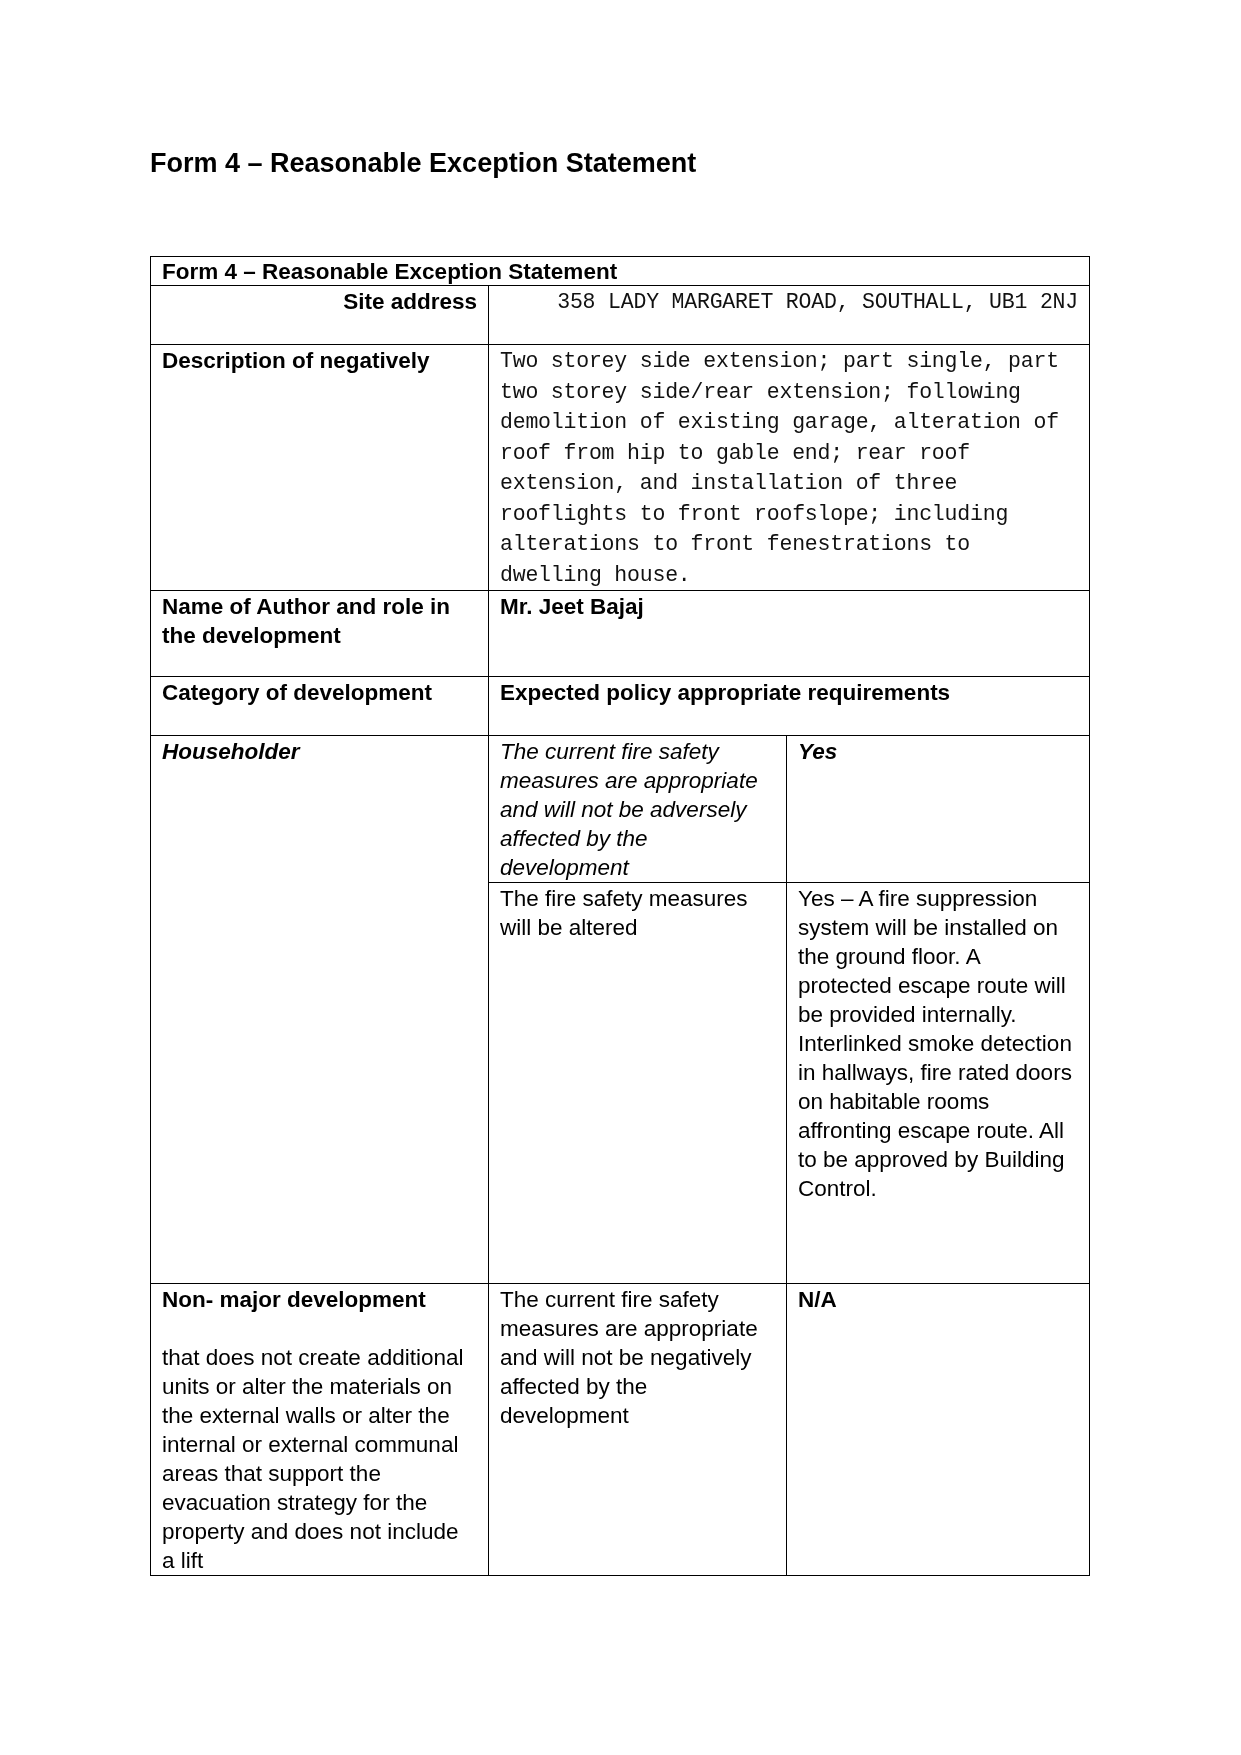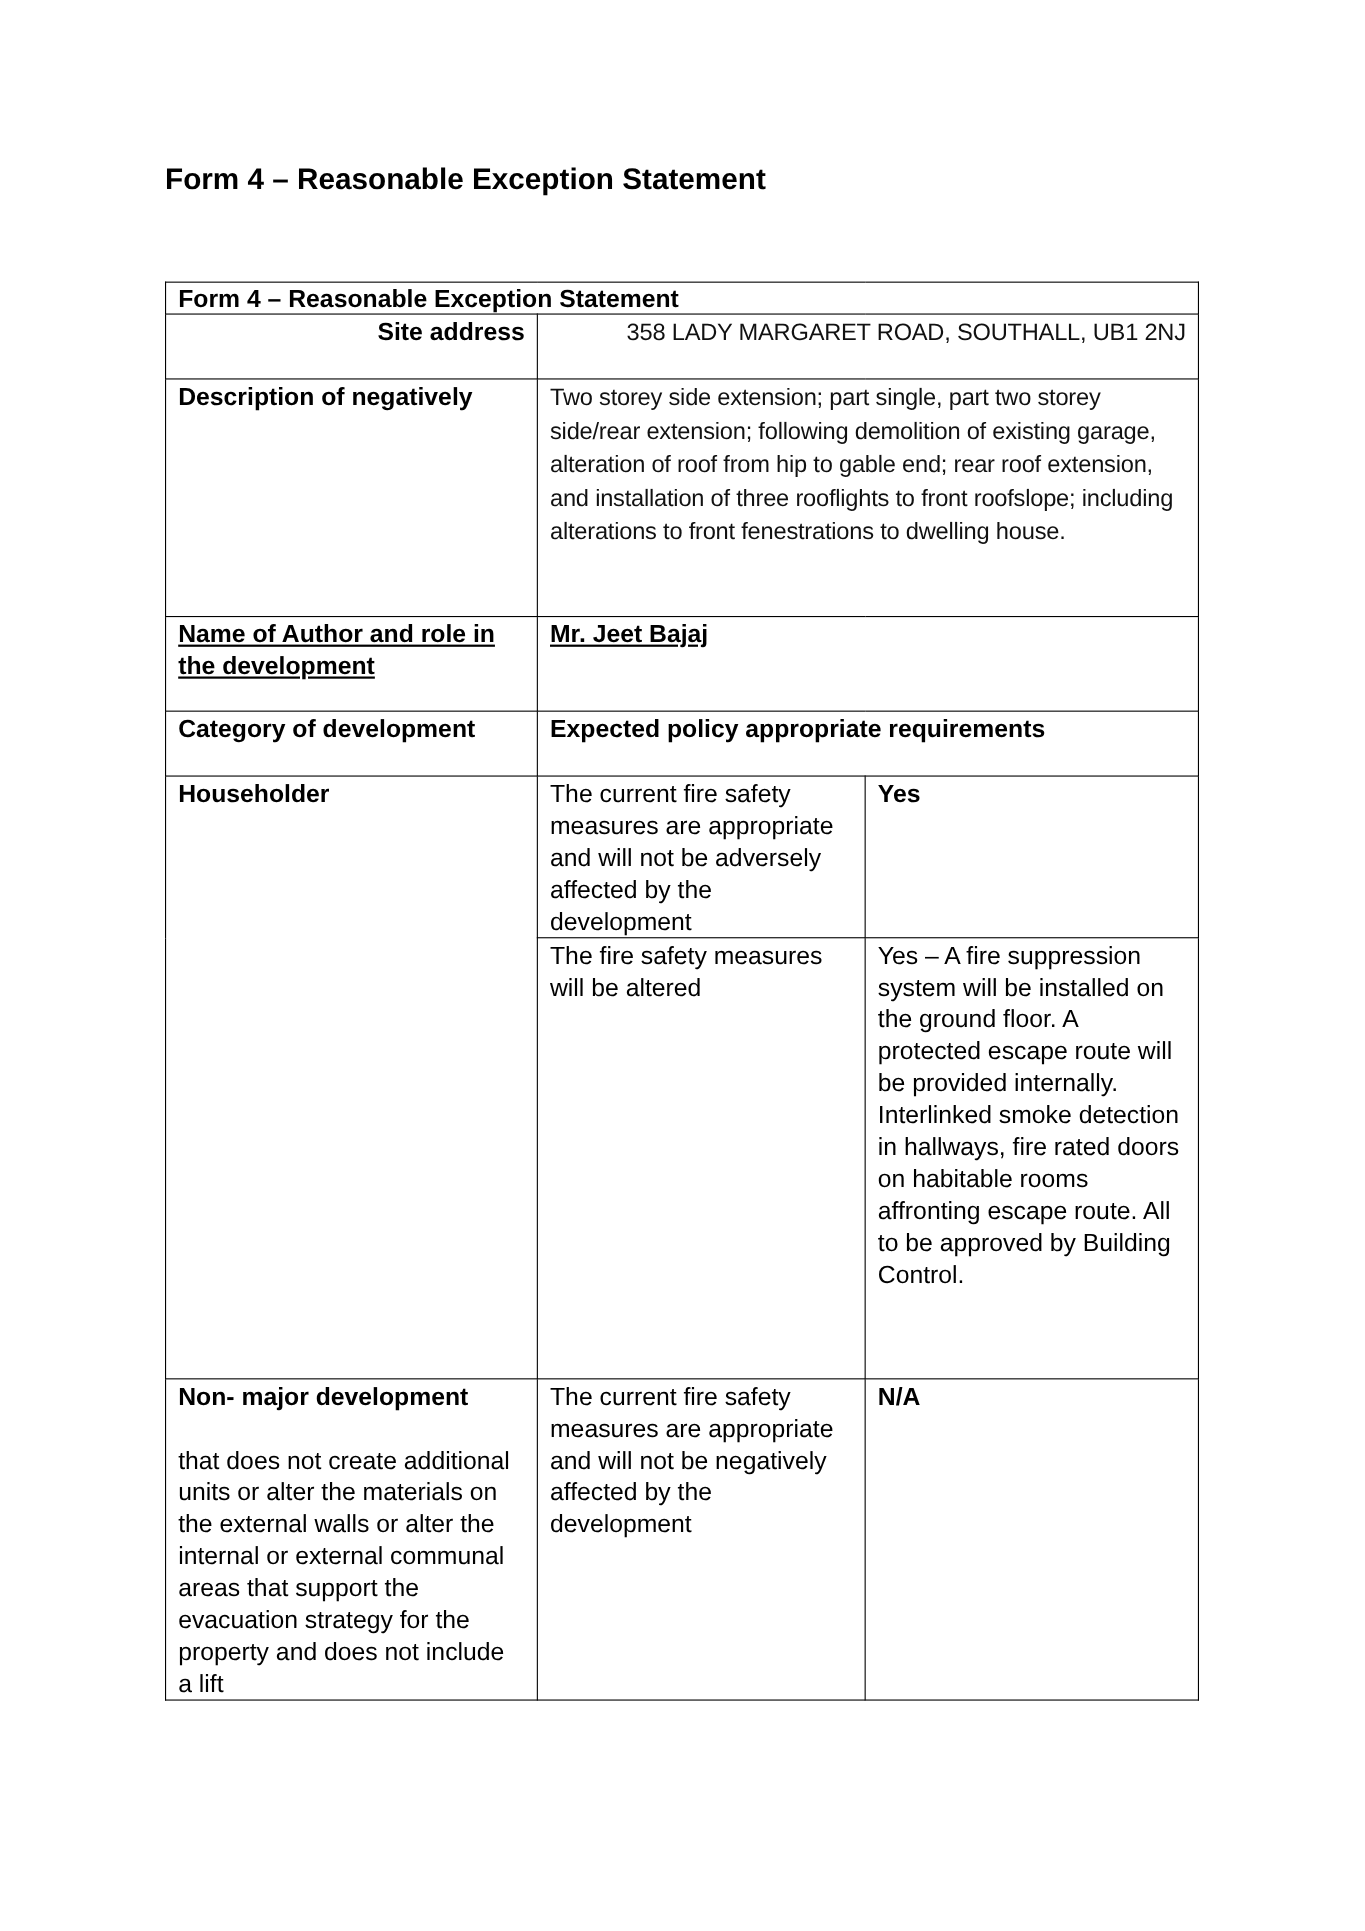--- a/index.html
+++ b/index.html
@@ -12,27 +12,27 @@
   table.form {
     position: absolute; left: 150px; top: 256px;
     width: 939px; border-collapse: collapse; table-layout: fixed;
     font-family: "Liberation Sans", sans-serif; font-size: 22.5px; line-height: 29px;
   }
   table.form td { border: 1.5px solid #000; vertical-align: top; padding: 1px 11px 0 11px; }
   col.c1 { width: 338px; }
   col.c2 { width: 298px; }
   col.c3 { width: 303px; }
   .b { font-weight: bold; }
-  .century { font-family: Liberation Sans, sans-serif; font-size: 21.5px; font-weight: 300; letter-spacing: -0.2px; line-height: 30.5px; color: #111; }
+  .century { font-family: Liberation Mono, monospace; font-size: 21.5px; font-weight: 300; letter-spacing: -0.2px; line-height: 30.5px; color: #111; }
   tr.r-title td { height: 27px; line-height: 27px; }
   tr.r-site td { height: 57px; text-align: right; }
   tr.r-desc td { height: 214px; }
-  tr.r-author td { height: 84px; text-decoration: underline; }
+  tr.r-author td { height: 84px; }
   tr.r-cat td { height: 57px; }
-  tr.r-hh1 td { height: 141px; }
+  tr.r-hh1 td { height: 141px; font-style: italic; }
   tr.r-hh2 td { height: 399px; }
   tr.r-nm td { height: 287px; }
   .gap { display: block; height: 29px; }
 </style>
 </head>
 <body>
 
 <h1 class="doc-heading">Form 4 – Reasonable Exception Statement</h1>
 
 <table class="form">

